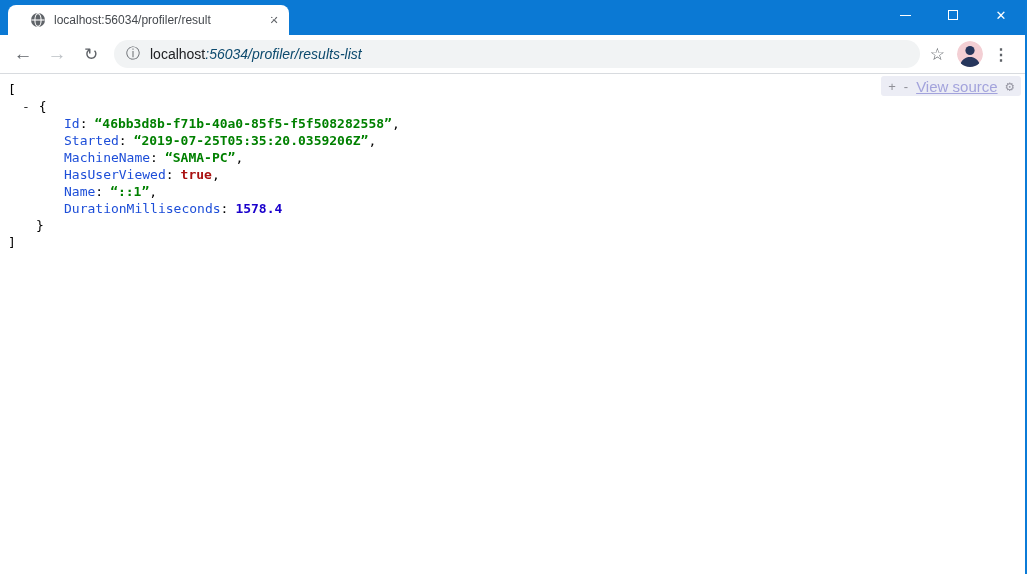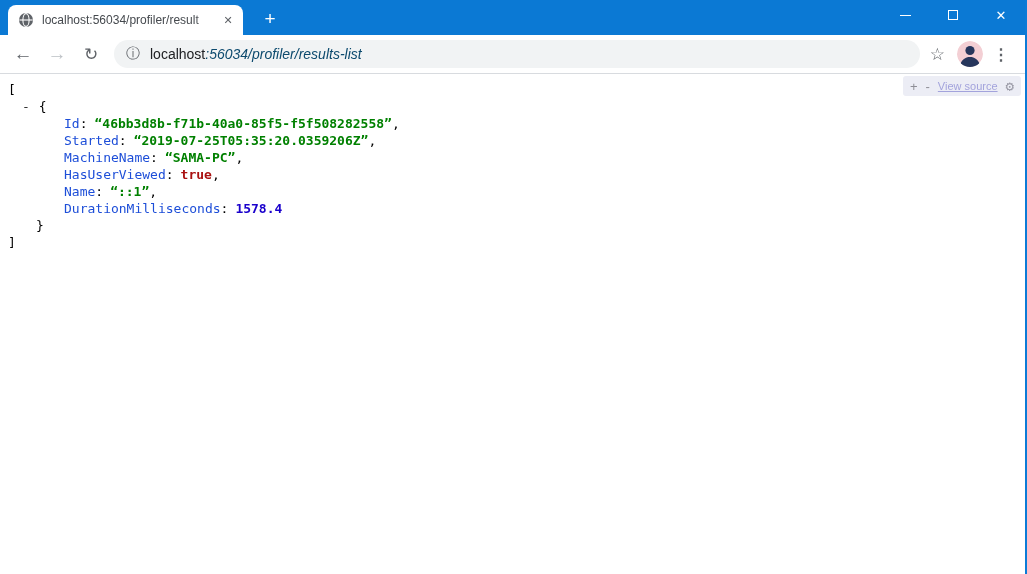--- a/index.html
+++ b/index.html
@@ -3,22 +3,22 @@
 <meta charset="utf-8">
 <style>
   * { box-sizing: border-box; margin: 0; padding: 0; }
   html, body { width: 1027px; height: 574px; }
   body { font-family: "Liberation Sans", sans-serif; overflow: hidden; background: #fff; }
 
   .window { position: relative; width: 1027px; height: 574px; background: #fff; border-right: 2px solid #0b7bd7; }
 
   
   .titlebar { position: relative; height: 35px; background: #0b79d4; }
-  .tab { position: absolute; left: 8px; top: 5px; width: 235px; height: 30px; background: #fff;
-         border-radius: 8px 8px 0 0; display: flex; align-items: center; padding: 0 6px 0 10px; }
+  .tab { position: absolute; left: 8px; top: 5px; width: 281px; height: 30px; background: #fff;
+         border-radius: 8px 8px 0 0; display: flex; align-items: center; padding: 0 6px 0 22px; }
   .tab-favicon { width: 16px; height: 16px; margin-right: 8px; flex: 0 0 auto; }
   .tab-title { flex: 1; font-size: 12px; color: #45494e; white-space: nowrap; overflow: hidden; position: relative; height: 15px; line-height: 15px; }
   .tab-title::after { content: ""; position: absolute; right: 0; top: 0; bottom: 0; width: 24px;
                       background: linear-gradient(to right, rgba(255,255,255,0), #fff); }
   .tab-close { width: 18px; height: 18px; border-radius: 50%; display: flex; align-items: center; justify-content: center;
                color: #5f6368; font-size: 11px; cursor: pointer; flex: 0 0 auto; }
   .newtab-btn { position: absolute; left: 255px; top: 7px; width: 30px; height: 24px; display: flex; align-items: center;
                 justify-content: center; color: #fff; font-size: 19px; font-weight: 300; cursor: pointer; }
   .win-controls { position: absolute; right: 0; top: 0; height: 30px; display: flex; }
   .win-btn { width: 48px; height: 30px; display: flex; align-items: center; justify-content: center; color: #fff; cursor: pointer; }
@@ -54,21 +54,21 @@
   .jsuffix { color: #000; }
   .collapser { display: inline-block; margin-left: 14px; cursor: pointer; color: #333; }
   .brace-open { display: inline-block; margin-left: 9px; }
   .entry { padding-left: 56px; }
   .close-brace-line { padding-left: 28px; }
 
   
   .jv-toolbar { position: absolute; top: 2px; right: 4px; height: 20px; background: #ecedf5; border-radius: 3px;
                 display: flex; align-items: center; padding: 0 7px; gap: 8px; }
   .jv-btn { color: #8e8e96; font-size: 13px; cursor: pointer; font-family: "Liberation Sans", sans-serif; }
-  .jv-link { color: #a3a3dc; text-decoration: underline; font-size: 11px; cursor: pointer; font-family: "Liberation Sans", sans-serif; }
+  .jv-link { color: #a3a3dc; text-decoration: underline; font-size: 15px; cursor: pointer; font-family: "Liberation Sans", sans-serif; }
   .jv-gear { color: #9a9aa6; font-size: 14px; cursor: pointer; }
 </style>
 </head>
 <body>
 
 <div class="window">
 
   <div class="titlebar">
     <div class="tab">
       <span class="tab-favicon">

